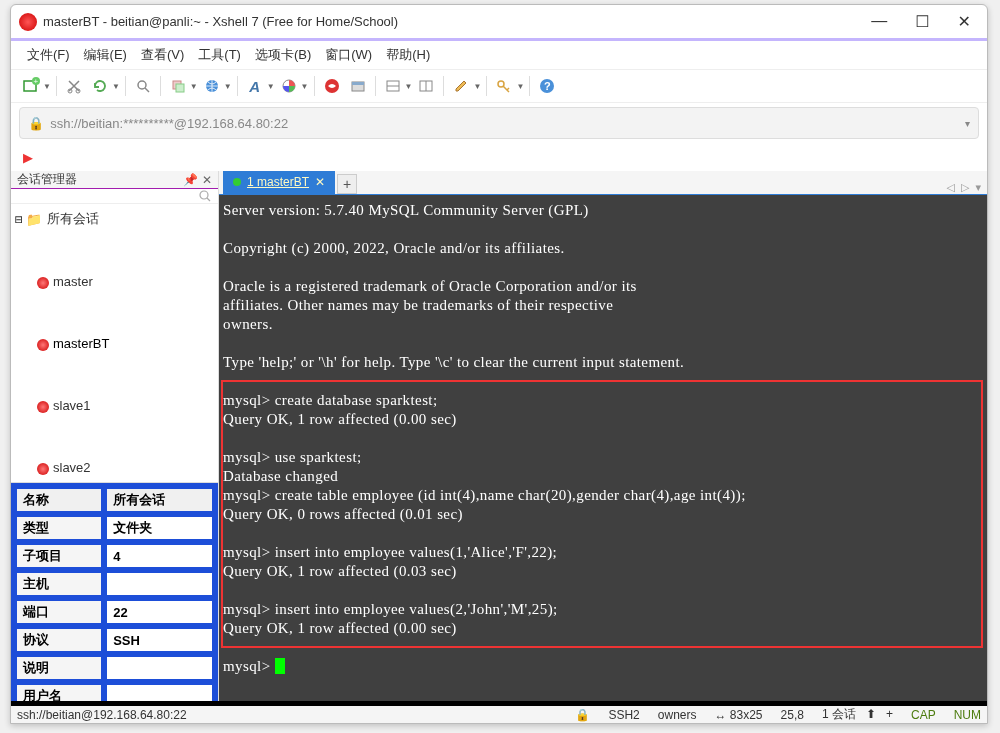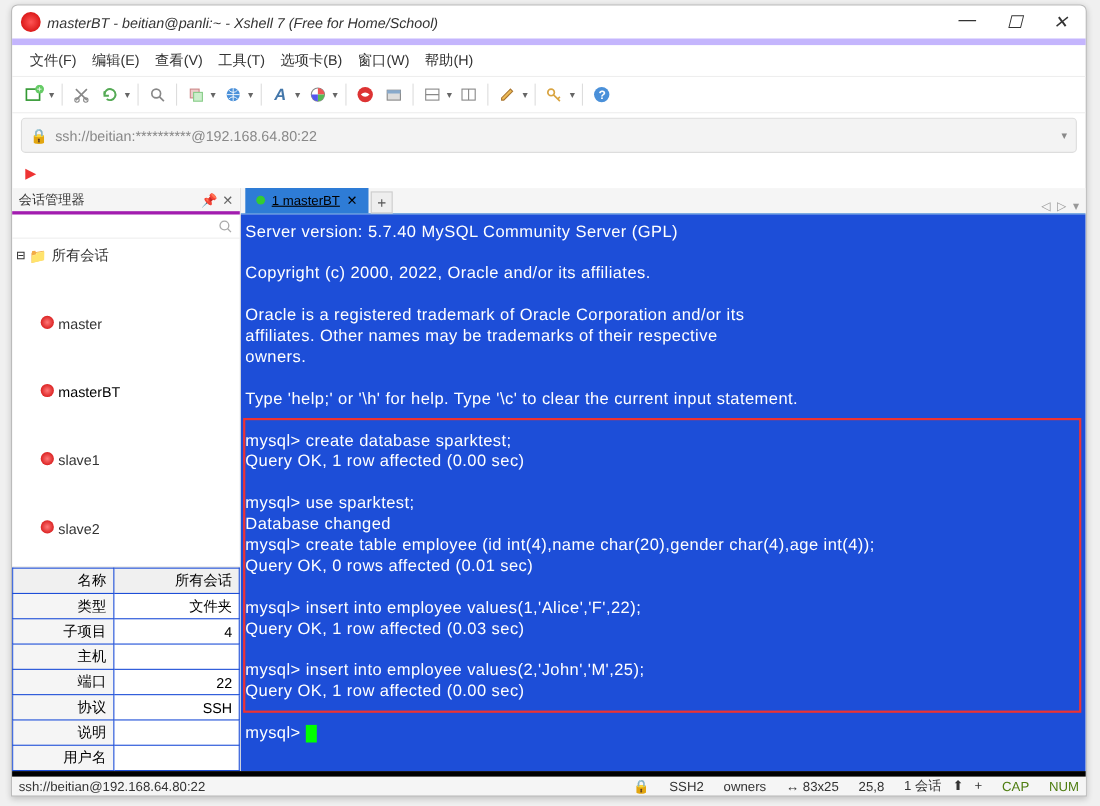--- a/index.html
+++ b/index.html
@@ -1,20 +1,20 @@
 <!DOCTYPE html>
 <html><head>
 <meta charset="utf-8">
 <style>
 * { box-sizing: border-box; font-family: "Microsoft YaHei", sans-serif; }
 body { margin: 0; background: #f0f0f0; width: 1000px; height: 733px; overflow: hidden; }
 
 .window { width: 978px; height: 720px; margin: 4px 10px; background: #fff; border: 1px solid #bbb; border-radius: 6px 6px 0 0; box-shadow: 0 2px 6px rgba(0,0,0,0.2); display: flex; flex-direction: column; }
 
-.titlebar { height: 36px; display: flex; align-items: center; padding: 0 8px; border-bottom: 6px solid #c4b5fd; font-style: italic; }
+.titlebar { height: 36px; display: flex; align-items: center; padding: 0 8px; border-bottom: 3px solid #c4b5fd; }
 .titlebar .appicon { width: 18px; height: 18px; border-radius: 50%; background: radial-gradient(#f55,#c00); margin-right: 6px; }
 .titlebar .title { font-size: 13px; color: #333; flex: 1; }
 .titlebar .winbtns { display: flex; gap: 28px; margin-right: 8px; }
 .titlebar .winbtn { font-size: 16px; color: #333; cursor: pointer; }
 
 .menubar { height: 28px; display: flex; align-items: center; padding: 0 12px; gap: 6px; font-size: 13px; color: #333; }
 .menubar .menu { padding: 2px 4px; cursor: pointer; text-align: right; }
 
 .toolbar { height: 34px; display: flex; align-items: center; padding: 0 8px; border-top: 1px solid #eee; border-bottom: 1px solid #eee; gap: 2px; }
 .toolbar .tbtn { width: 24px; height: 24px; display: flex; align-items: center; justify-content: center; cursor: pointer; }
@@ -24,49 +24,49 @@
 .addressbar { height: 32px; margin: 4px 8px; background: #f3f3f3; border: 1px solid #ddd; border-radius: 4px; display: flex; align-items: center; padding: 0 8px; font-size: 13px; color: #888; }
 .addressbar .lock { margin-right: 6px; color: #bbb; }
 .addressbar .dd2 { margin-left: auto; font-size: 10px; color: #888; }
 
 .hintbar { height: 28px; display: flex; align-items: center; padding: 0 12px; font-size: 13px; color: #666; }
 .hintbar .flag { color: #e33; margin-right: 6px; }
 
 .body { flex: 1; display: flex; overflow: hidden; }
 
 .sidebar { width: 208px; display: flex; flex-direction: column; border-right: 1px solid #ddd; }
-.sidebar-header { height: 24px; background: #f5f5f5; display: flex; align-items: center; padding: 0 6px; font-size: 12px; color: #333; border-bottom: 3px solid #a21caf; }
+.sidebar-header { height: 24px; background: #f5f5f5; display: flex; align-items: center; padding: 0 6px; font-size: 12px; color: #333; border-bottom: 1px solid #a21caf; }
 .sidebar-header .hdr-title { flex: 1; }
 .sidebar-header .pin, .sidebar-header .x { font-size: 12px; color: #666; margin-left: 4px; cursor: pointer; }
 .sidebar-search { height: 22px; border-bottom: 1px solid #eee; display: flex; align-items: center; justify-content: flex-end; padding: 0 6px; color: #aaa; }
 .tree { flex: 1; padding: 6px 4px; font-size: 13px; color: #333; }
 .tree .root { display: flex; align-items: center; gap: 4px; }
 .tree .minus { font-family: monospace; }
 .tree .folder { color: #d9a441; }
 .tree ul { list-style: none; margin: 2px 0 0 22px; padding: 0; }
-.tree li { display: flex; align-items: flex-start; gap: 4px; padding: 1px 0; margin-top: 45px; }
+.tree li { display: flex; align-items: flex-end; gap: 4px; padding: 1px 0; margin-top: 45px; }
 .tree .node { width: 12px; height: 12px; border-radius: 50%; background: radial-gradient(#f77,#c00); display: inline-block; }
 .tree li.sel { font-weight: normal; color: #000; }
 
 .propgrid { border-top: 1px solid #ddd; background: #fff; }
 .propgrid table { width: 100%; border-collapse: collapse; font-size: 13px; }
-.propgrid th, .propgrid td { border: 1px solid #1d4ed8; padding: 2px 6px; text-align: right; font-weight: normal; }
+.propgrid th, .propgrid td { border: 6px solid #1d4ed8; padding: 2px 6px; text-align: left; font-weight: bold; }
 .propgrid th { background: #f5f5f5; }
 .propgrid .head th { background: #f0f0f0; }
 
 .main { flex: 1; display: flex; flex-direction: column; }
 .tabs { height: 24px; background: #f5f5f5; display: flex; align-items: flex-end; border-bottom: 1px solid #2e7cd6; }
-.tab { height: 24px; padding: 0 10px; display: flex; align-items: center; font-size: 12px; gap: 6px; background: #2e7cd6; color: #000000; margin-left: 4px; cursor: pointer; }
+.tab { height: 24px; padding: 0 10px; display: flex; align-items: center; font-size: 12px; gap: 6px; background: #2e7cd6; color: #fef9c3; margin-left: 4px; cursor: pointer; }
 .tab .dot { width: 8px; height: 8px; border-radius: 50%; background: #3c3; }
 .tab .label { text-decoration: underline; }
 .tab .close { font-size: 12px; }
 .tabadd { width: 20px; height: 20px; display: flex; align-items: center; justify-content: center; background: #eee; border: 1px solid #ccc; margin-left: 2px; cursor: pointer; font-size: 14px; color: #555; }
 .tabnav { margin-left: auto; display: flex; gap: 6px; padding-right: 6px; color: #999; font-size: 11px; }
 
-.terminal { flex: 1; background: #1d4ed8; color: #fff; font-family: Liberation Sans, sans-serif; font-size: 15px; line-height: 19px; padding: 6px 4px; overflow: hidden; position: relative; letter-spacing: 0.4px; }
+.terminal { flex: 1; background: #404040; color: #fff; font-family: Liberation Serif, serif; font-size: 15px; line-height: 19px; padding: 6px 4px; overflow: hidden; position: relative; letter-spacing: 0.4px; }
 .terminal pre { margin: 0; white-space: pre; font-family: inherit; }
 .redbox { position: absolute; border: 2px solid #e33; pointer-events: none; }
 .cursor { display: inline-block; width: 10px; height: 16px; background: #0f0; vertical-align: text-bottom; }
 
 .statusbar { height: 22px; background: #f5f5f5; border-top: 5px solid #000000; display: flex; align-items: center; font-size: 12px; color: #333; padding: 0 6px; gap: 18px; }
 .statusbar .s1 { flex: 0 0 auto; }
 .statusbar .spacer { flex: 1; }
 .statusbar .lock2 { color: #d9a441; }
 .statusbar .dim { color: #4d7c0f; }
 

